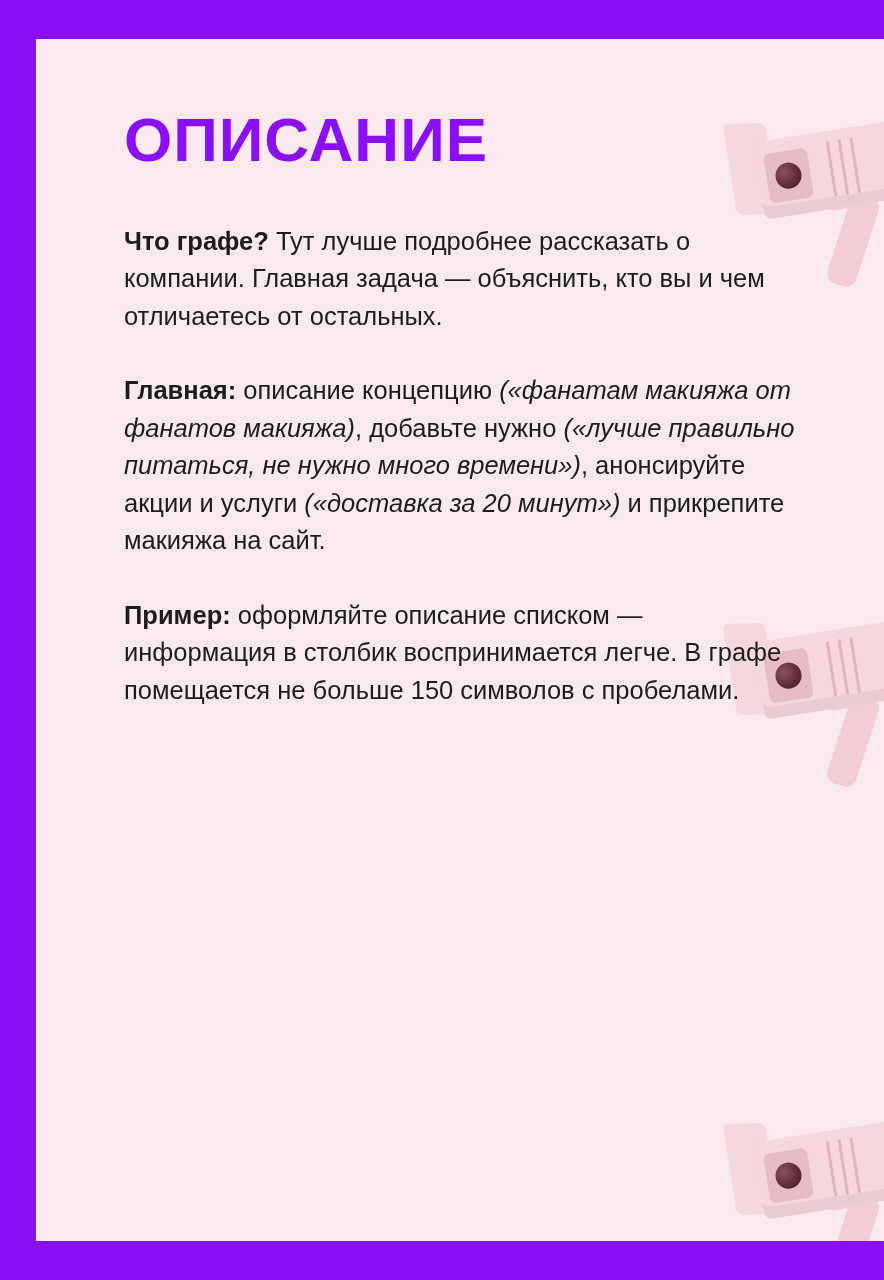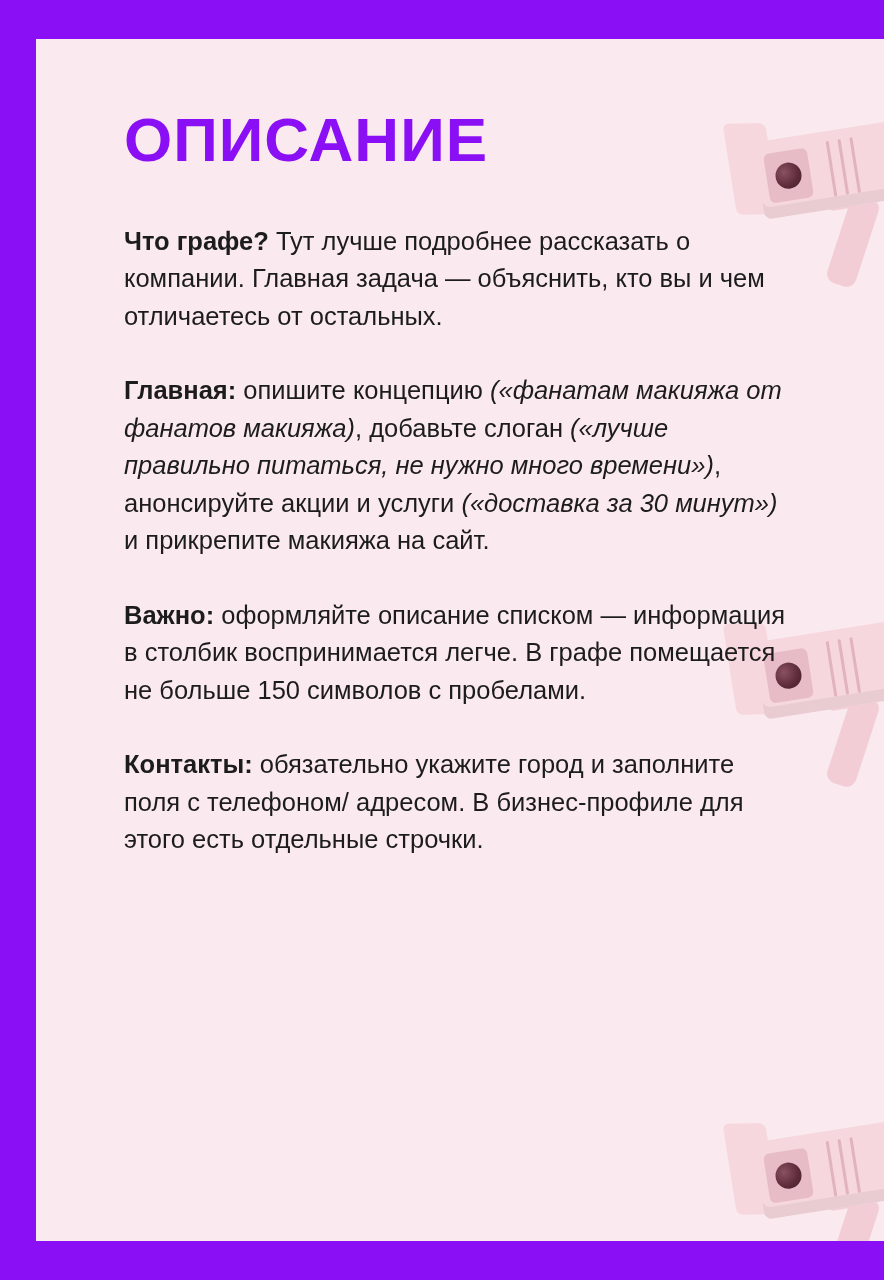--- a/index.html
+++ b/index.html
@@ -180,26 +180,23 @@
     </div>
 
     <div class="content">
       <h1 class="title">ОПИСАНИЕ</h1>
 
       <p class="para">
         <b>Что графе?</b><span> Тут лучше подробнее рассказать о компании. Главная задача — объяснить, кто вы и чем отличаетесь от остальных.</span>
       </p>
 
       <p class="para">
-        <b>Главная:</b><span> опишите концепцию </span><i>(«фанатам макияжа от фанатов макияжа)</i><span>, добавьте слоган </span><i>(«лучше правильно питаться, не нужно много времени»)</i><span>, анонсируйте акции и услуги </span><i>(«доставка за 30 минут»)</i><span> и прикрепите макияжа на сайт.</span>
+        <b>Главная:</b><span> описание концепцию </span><i>(«фанатам макияжа от фанатов макияжа)</i><span>, добавьте нужно </span><i>(«лучше правильно питаться, не нужно много времени»)</i><span>, анонсируйте акции и услуги </span><i>(«доставка за 20 минут»)</i><span> и прикрепите макияжа на сайт.</span>
       </p>
 
       <p class="para">
-        <b>Важно:</b><span> оформляйте описание списком — информация в столбик  воспринимается легче. В графе помещается не больше 150 символов с пробелами.</span>
+        <b>Пример:</b><span> оформляйте описание списком — информация в столбик  воспринимается легче. В графе помещается не больше 150 символов с пробелами.</span>
       </p>
 
-      <p class="para">
-        <b>Контакты:</b><span> обязательно укажите город и заполните поля с телефоном/ адресом. В бизнес-профиле для этого есть отдельные строчки.</span>
-      </p>
     </div>
 
   </div>
 </div>
 
 </body></html>

